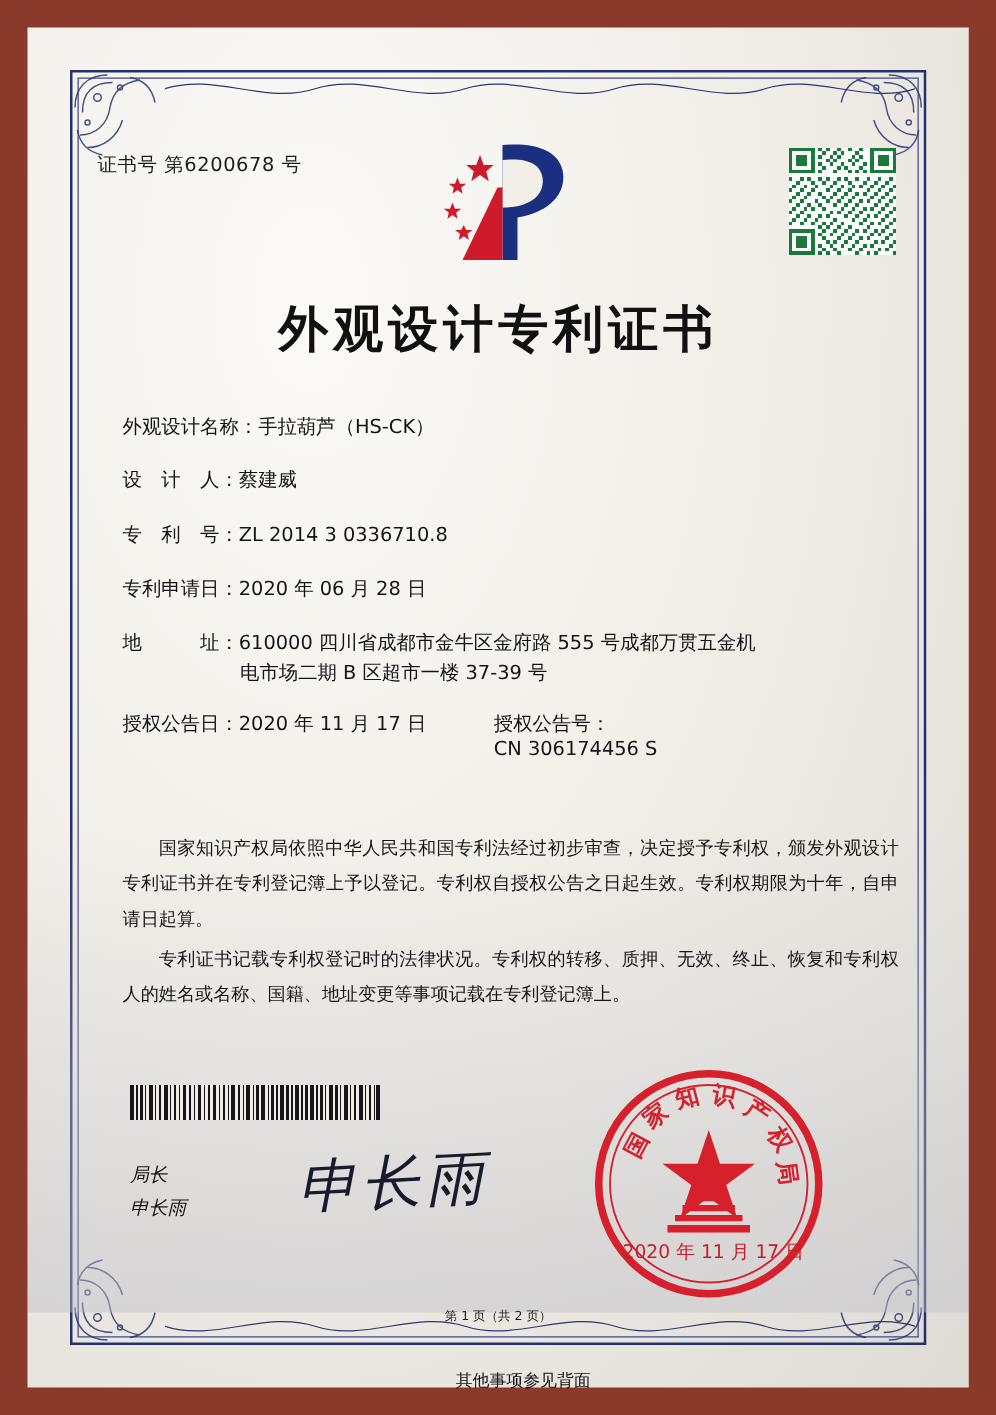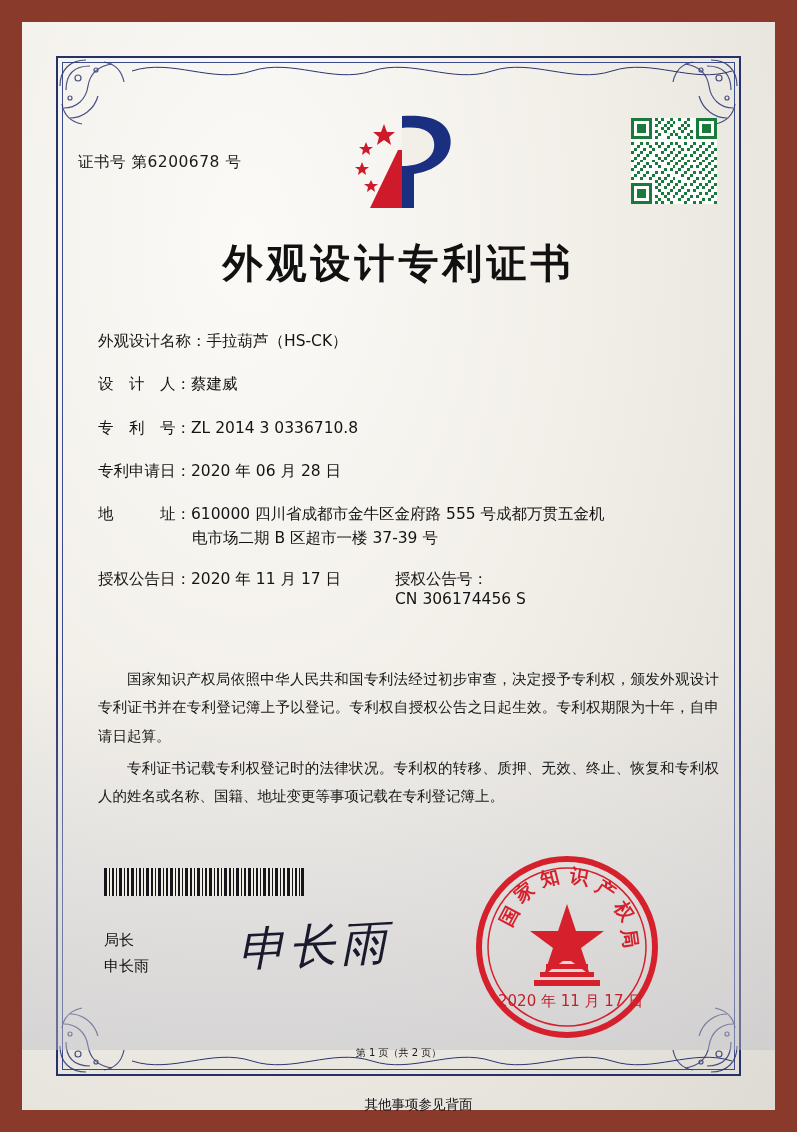--- a/index.html
+++ b/index.html
@@ -52,21 +52,20 @@
     position:absolute;left:110px;right:110px;top:36px;height:26px;
   }
   .edge-bottom{
     position:absolute;left:110px;right:110px;bottom:36px;height:26px;transform:scaleY(-1);
   }
 
   .cert-no{
     position:absolute;left:78px;top:122px;
     font-size:15.5px;color:#1b1b1b;letter-spacing:.5px;
     font-family:"DejaVu Sans","Liberation Sans",sans-serif;
-    margin-top:30px;
   }
   .logo{
     position:absolute;left:340px;top:110px;width:125px;height:105px;
   }
   .qr{
     position:absolute;right:80px;top:118px;width:86px;height:86px;
   }
   .title{
     position:absolute;left:0;right:0;top:236px;
     text-align:center;
@@ -91,20 +90,21 @@
     font-family:"DejaVu Sans","Liberation Sans",sans-serif;
   }
   .para p{margin:0 0 4px 0;text-indent:2em;}
   .barcode{
     position:absolute;left:104px;top:868px;width:200px;height:28px;
   }
   .sig-label{
     position:absolute;left:104px;top:928px;
     font-size:15px;line-height:1.7;color:#111;
     font-family:"DejaVu Sans","Liberation Sans",sans-serif;
+    font-style:italic;
   }
   .signature{
     position:absolute;left:238px;top:915px;
     font-size:47px;color:#1a1a2e;
     font-family:"DejaVu Serif","Liberation Serif",serif;
     font-style:italic;letter-spacing:4px;
     transform:rotate(-3deg);
   }
   .seal{
     position:absolute;left:472px;top:852px;width:190px;height:190px;

